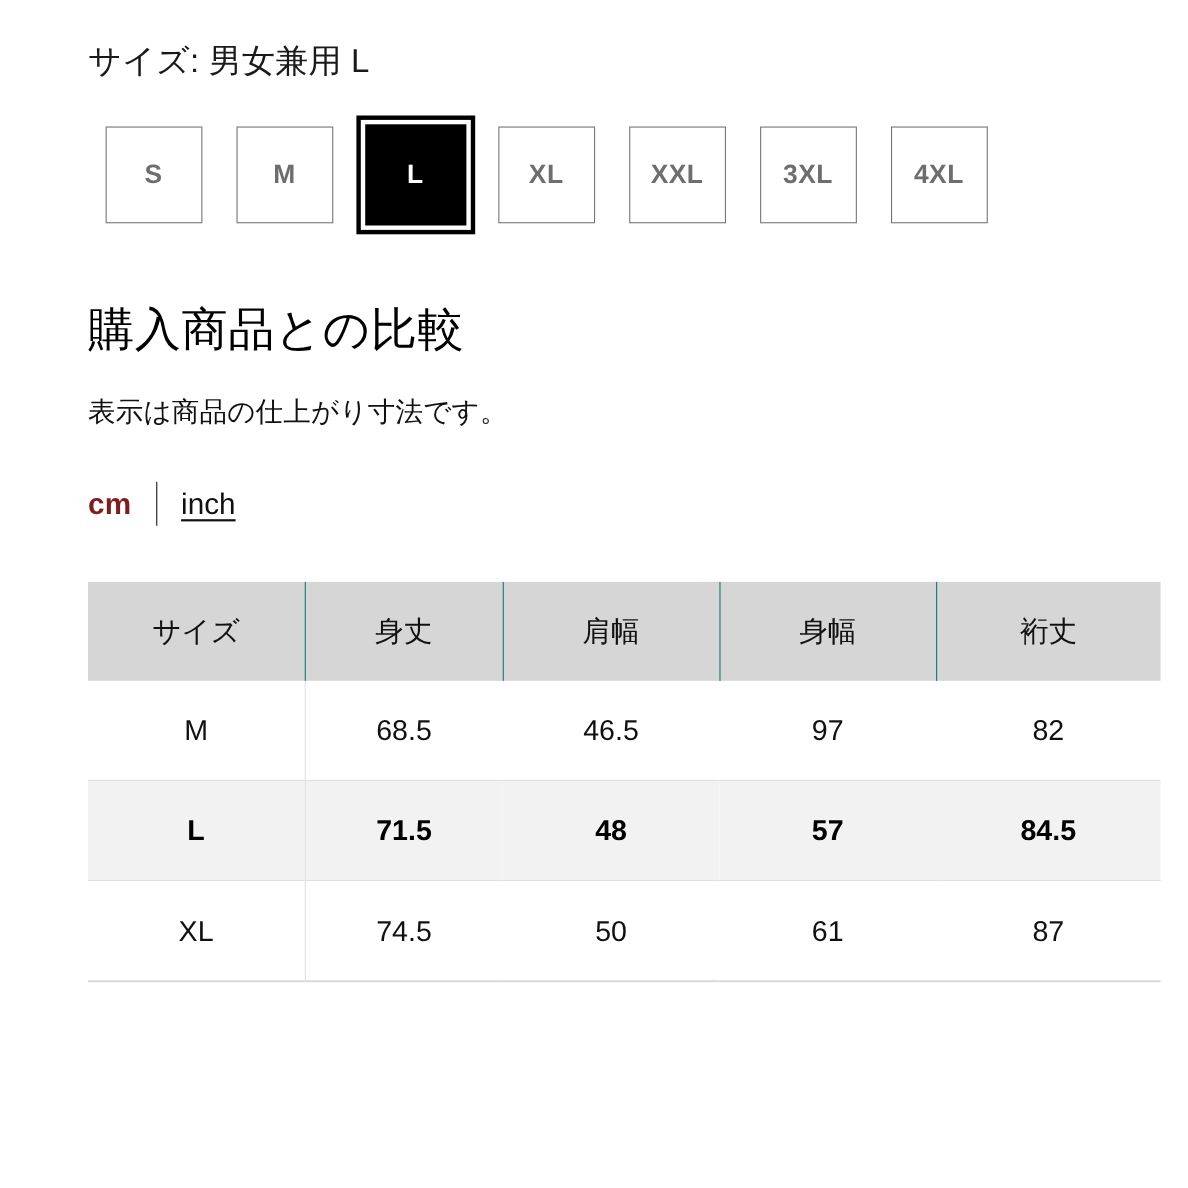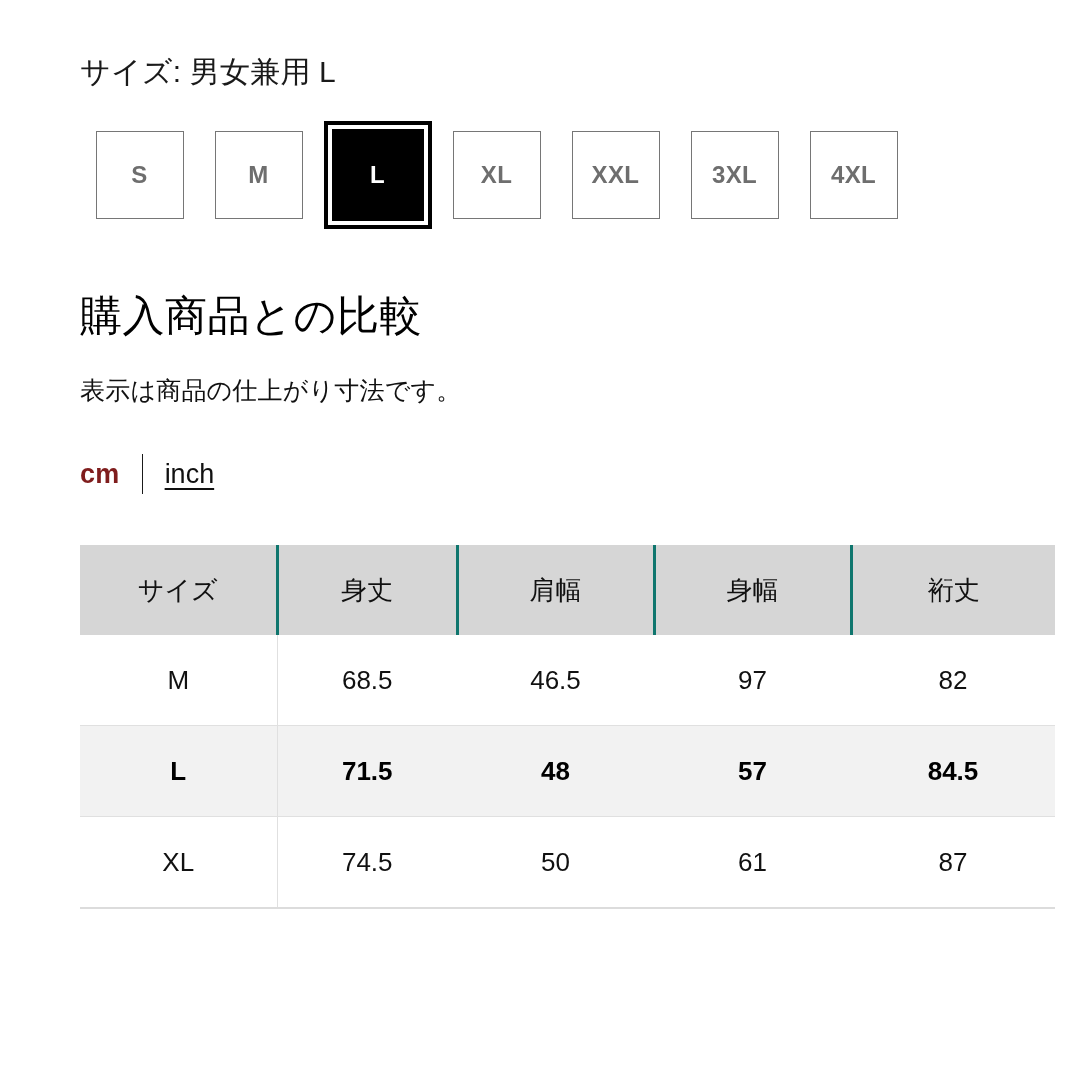--- a/index.html
+++ b/index.html
@@ -13,21 +13,21 @@
     font-family: "Liberation Sans", "DejaVu Sans", sans-serif;
     color: #000000;
     overflow: hidden;
   }
 
   .page {
     position: relative;
     width: 1080px;
     height: 1080px;
     box-sizing: border-box;
-    padding: 16px 80px;
+    padding: 0 80px;
   }
 
   
   .size-header {
     font-size: 30px;
     font-weight: 400;
     color: #1a1a1a;
     letter-spacing: 0.2px;
     padding-top: 38px;
     line-height: 1.2;
@@ -153,21 +153,21 @@
     text-align: center;
     font-weight: 400;
     font-size: 26px;
     color: #111111;
     height: 90px;
     vertical-align: middle;
     padding: 0;
   }
   table.size-table thead th {
     background: #d6d6d6;
-    border-right: 3px solid #0f766e;
+    border-right: 1px solid #0f766e;
     border-bottom: 0;
     font-size: 26px;
     color: #111111;
   }
   table.size-table thead th:last-child {
     border-right: 0;
   }
   table.size-table tbody td {
     background: #ffffff;
     border-bottom: 1px solid #e0e0e0;

